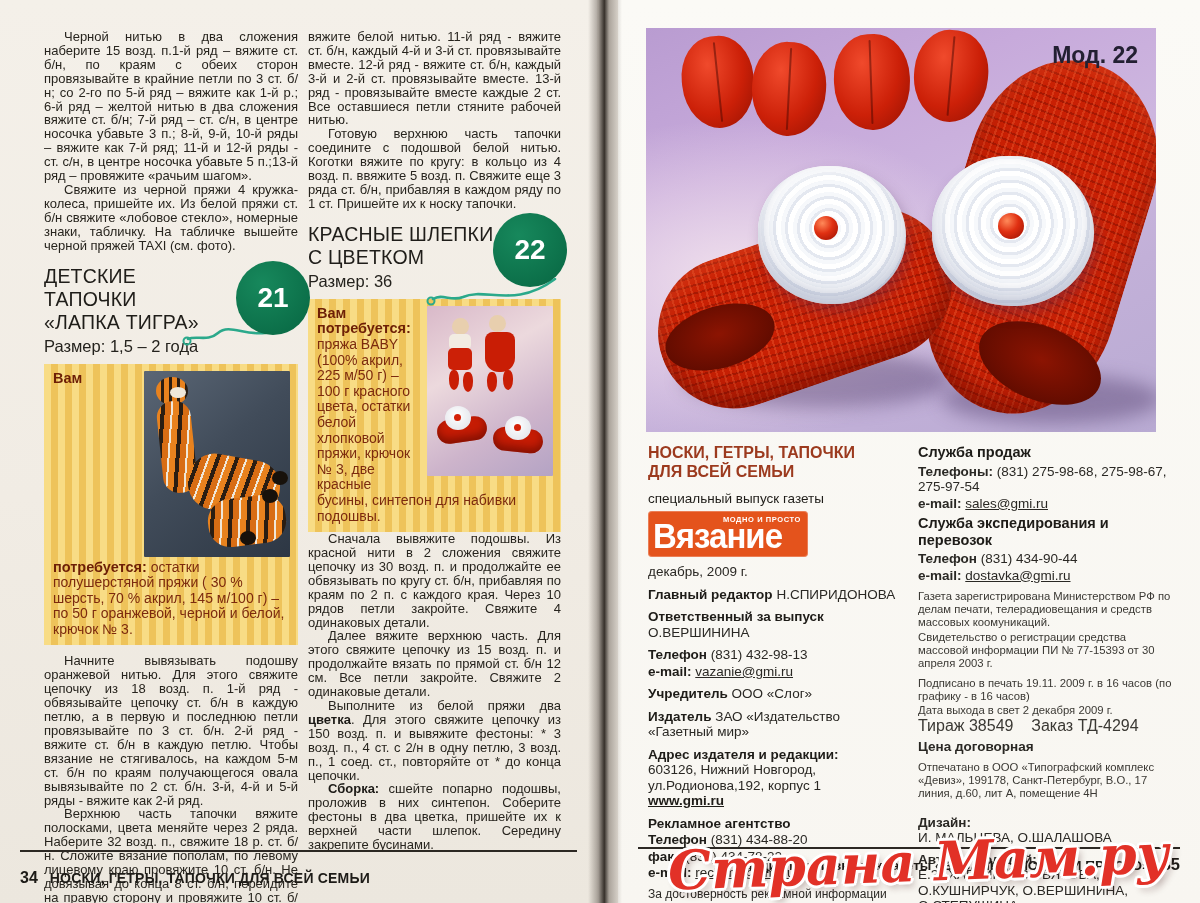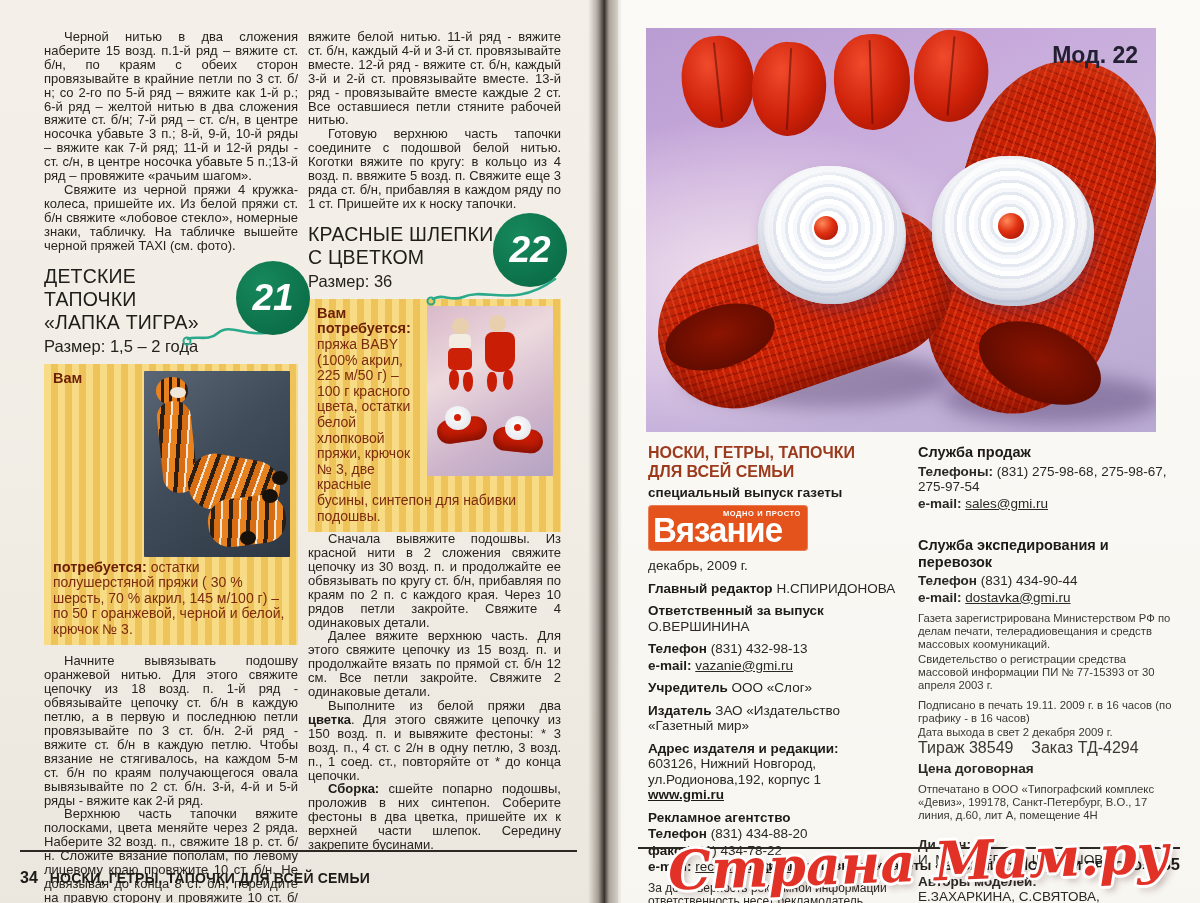--- a/index.html
+++ b/index.html
@@ -18,21 +18,21 @@
   .col1{left:44px;width:254px;}
   .col2{left:308px;width:253px;}
   p.body{margin:0;font-size:13px;line-height:13.9px;text-align:justify;text-indent:20px;}
   p.body.noind{text-indent:0;}
   p.body b{color:#1c1a16;}
 
   .section-head{position:relative;margin-top:12px;margin-bottom:6px;padding-right:66px;}
   .section-head h2{margin:0;font-size:19.5px;line-height:23px;font-weight:400;letter-spacing:.2px;color:#1f1d19;}
   .size-line{font-size:16.5px;margin-top:3px;color:#24221d;}
   .badge{position:absolute;width:74px;height:74px;border-radius:50%;background:radial-gradient(circle at 35% 30%,#17885c,#0b6e48 75%);
-         color:#fff;font-size:37px;font-weight:bold;font-style:italic;display:flex;align-items:center;justify-content:center;z-index:2;}
+         color:#fff;font-size:28px;font-weight:bold;display:flex;align-items:center;justify-content:center;z-index:2;}
   .badge.b21{right:-12px;top:-4px;}
   .badge.b22{right:-6px;top:-10px;}
   .squiggle{position:absolute;z-index:1;}
 
   .ybox{margin-top:8px;padding:7px 8px 8px 9px;color:#7c2a0e;font-size:14px;line-height:15.6px;
         background:repeating-linear-gradient(90deg,#f8dc85 0px,#f8dc85 7px,#eec35a 7px,#eec35a 14px);
         overflow:hidden;}
   .ylabel{font-weight:bold;color:#6d1f06;font-size:14.5px;}
   .inphoto{float:right;position:relative;overflow:hidden;border-radius:1px;}
   .inphoto.tiger{width:146px;height:186px;margin:0 0 3px 7px;
@@ -100,31 +100,31 @@
   .flowerR{left:286px;top:128px;width:162px;height:150px;}
   .flowerL{left:112px;top:138px;width:148px;height:138px;}
   .bead{position:absolute;border-radius:50%;z-index:5;
      background:radial-gradient(circle at 35% 30%,#ff8a5a,#e03012 45%,#9e1202 95%);}
 
   
   .info{position:absolute;top:444px;color:#2a2824;}
   .info-left{left:30px;width:254px;}
   .info-right{left:300px;width:256px;}
   .ititle{font-size:16px;line-height:18.5px;font-weight:bold;color:#9c3a1e;margin:0;}
-  .isub{font-size:13.5px;font-weight:bold;margin-top:4px;color:#1f1d19;}
+  .isub{font-size:13.5px;font-weight:normal;margin-top:10px;color:#1f1d19;}
   .logo{position:relative;width:160px;height:46px;background:#e4531c;margin-top:5px;border-radius:4px;
         box-shadow:inset 0 0 0 1px rgba(255,255,255,.25);}
   .logo .tag{position:absolute;top:4px;right:7px;font-size:7.5px;font-weight:bold;color:#fff;letter-spacing:.6px;}
   .logo .name{position:absolute;left:5px;bottom:1px;font-size:33px;font-weight:bold;color:#fff;
         letter-spacing:-1px;transform:scaleY(1.06);transform-origin:bottom left;}
   .entry{margin-top:7px;font-size:13.5px;line-height:15.5px;}
   .entry b{color:#1e1c18;}
   .lnk{text-decoration:underline;color:#2a2824;cursor:pointer;}
   .smalltxt{font-size:11.3px;line-height:12.8px;margin-top:7px;color:#3a3833;}
-  .rtitle{font-size:14.5px;font-weight:bold;line-height:16.5px;color:#1e1c18;margin-top:26px;}
+  .rtitle{font-size:14.5px;font-weight:bold;line-height:16.5px;color:#1e1c18;margin-top:4px;}
   .rtitle:first-child{margin-top:0;}
   .rentry{font-size:13.5px;line-height:15.5px;margin-top:3px;}
   .tight{margin-top:1px;}
 
   .watermark{position:absolute;left:668px;top:830px;z-index:60;white-space:nowrap;
      font-family:"DejaVu Serif",serif;font-style:italic;font-weight:bold;font-size:54px;
      color:#e23127;transform:rotate(-2deg);
      text-shadow:-2px -2px 0 #fff,2px -2px 0 #fff,-2px 2px 0 #fff,2px 2px 0 #fff,0 -3px 0 #fff,0 3px 0 #fff,-3px 0 0 #fff,3px 0 0 #fff,4px 5px 7px rgba(60,20,20,.3);}
 </style>
 </head>

